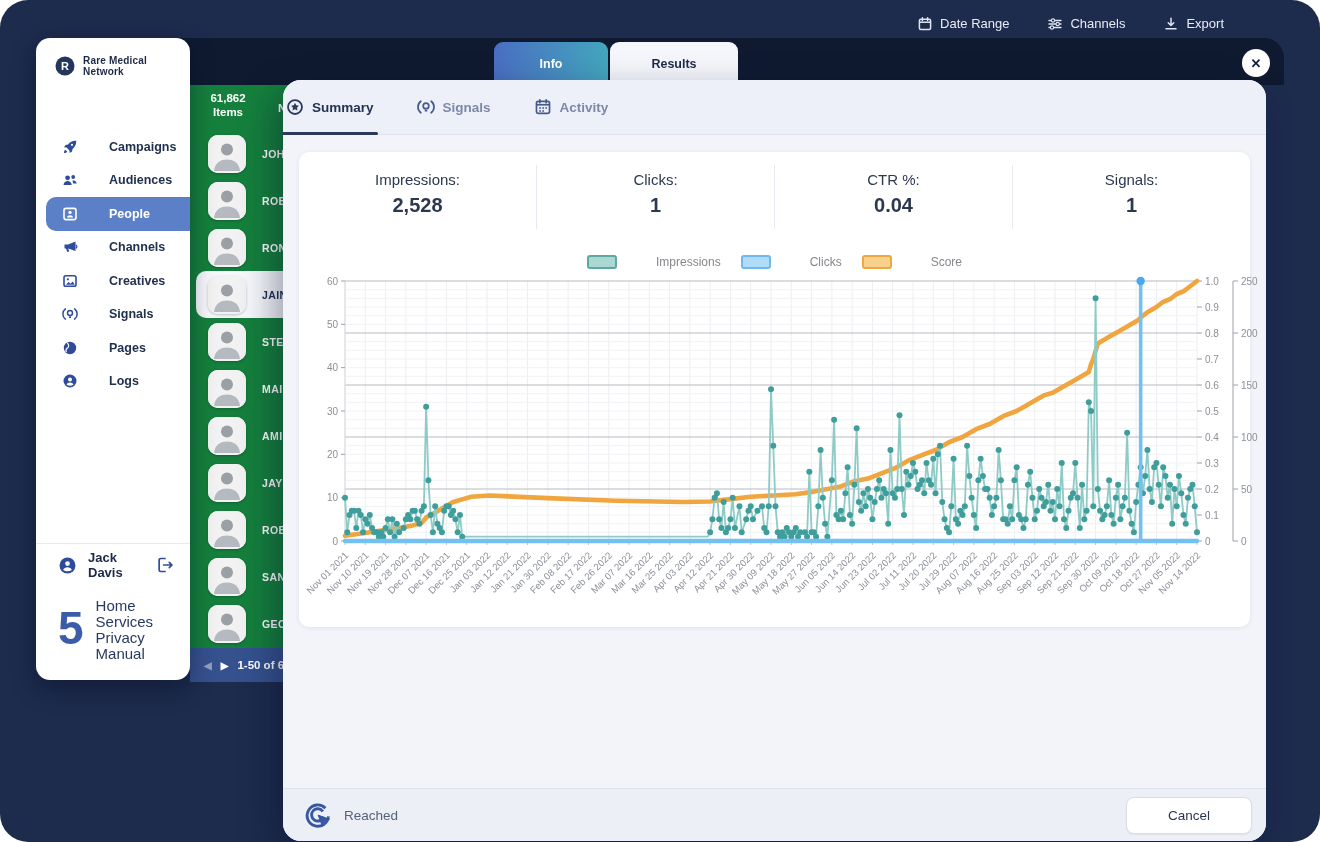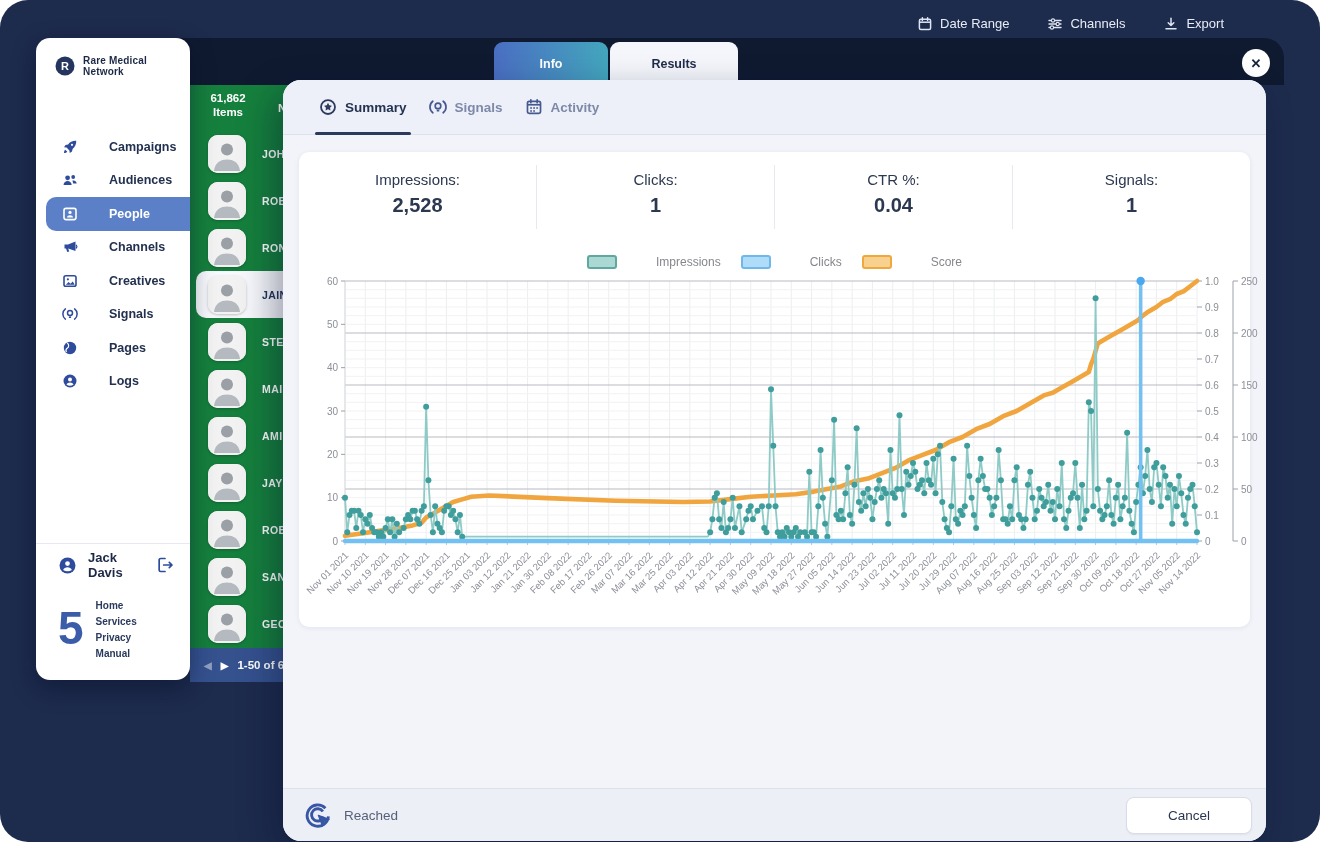--- a/index.html
+++ b/index.html
@@ -28,42 +28,42 @@
   .nav-item.active { margin-left:10px; padding-left:16px; background:#5b80c8; border-radius:10px 0 0 10px; color:#fff; }
   .nav-item.active svg { color:#fff; }
   .side-divider { position:absolute; left:0; right:0; top:505px; border-top:1px solid #e6e9f0; }
   .user-row { position:absolute; top:513px; left:0; right:0; height:28px; display:flex; align-items:center; padding-left:22px; gap:11px; }
   .user-row svg.uicon { width:19px; height:19px; color:#2f4c9c; }
   .user-name { font-size:13px; font-weight:bold; color:#1c2946; flex:1; }
   .logout { width:18px; height:18px; color:#2f4c9c; margin-right:16px; cursor:pointer; }
   .foot { position:absolute; top:560px; left:22px; display:flex; gap:12px; }
   .foot-5 { font-size:46px; font-weight:bold; color:#3b5ca9; line-height:60px; cursor:pointer; }
   .foot-links { display:flex; flex-direction:column; justify-content:center; gap:1px; }
-  .foot-link { font-size:10px; font-weight:700; color:#2a3a5e; line-height:15px; cursor:pointer; }
+  .foot-link { font-size:15px; font-weight:400; color:#2a3a5e; line-height:15px; cursor:pointer; }
 
   
   .people { position:absolute; left:190px; top:85px; width:120px; height:597px; background:#15803d; z-index:2; overflow:hidden; }
   .people-head { position:absolute; top:6px; left:0; right:0; height:38px; color:#fff; }
   .ph-count { position:absolute; left:10px; width:56px; text-align:center; font-size:11.5px; font-weight:bold; line-height:14px; }
   .ph-col { position:absolute; left:72px; top:11px; font-size:11.5px; font-weight:bold;margin-left:16px; }
   .people-rows { position:absolute; top:45px; left:0; right:16px; }
   .person { position:relative; height:47px; display:flex; align-items:center; cursor:pointer; }
   .person .av { position:absolute; left:18px; width:38px; height:38px; border-radius:10px; background:#fff; overflow:hidden; box-shadow:0 1px 3px rgba(0,0,0,.25); }
   .person .nm { position:absolute; left:72px; font-size:10.5px; font-weight:bold; letter-spacing:.4px; color:#fff; white-space:nowrap; }
   .person.sel { background:#f8f9fd; border-radius:10px 0 0 10px; margin-left:6px; }
   .person.sel .av { left:12px; }
   .person.sel .nm { left:66px; color:#25335a; }
   .people-foot { position:absolute; bottom:0; left:0; right:0; height:34px; background:#35528f; display:flex; align-items:center; gap:9px; padding-left:14px; color:#fff; font-size:11.5px; font-weight:bold; }
   .caret { font-size:10px; cursor:pointer; }
   .caret.dim { opacity:.45; }
   .pg-text { white-space:nowrap; }
 
   
   .modal { position:absolute; left:283px; top:80px; width:983px; height:761px; background:#f2f4fa; border-radius:18px; box-shadow:-10px 12px 34px rgba(8,16,45,.38); z-index:10; }
-  .modal-tabs { position:absolute; top:0; left:0; right:0; height:55px; background:#edf0f8; border-radius:18px 18px 0 0; border-bottom:1px solid #dde1ec; display:flex; align-items:center; padding-left:36px; gap:22px; }
+  .modal-tabs { position:absolute; top:0; left:0; right:0; height:55px; background:#edf0f8; border-radius:18px 18px 0 0; border-bottom:1px solid #dde1ec; display:flex; align-items:center; padding-left:3px; gap:43px; }
   .mtab { position:relative; height:55px; display:flex; align-items:center; gap:8px; font-size:13.5px; font-weight:bold; color:#7e89a9; cursor:pointer; }
   .mtab svg { width:18px; height:18px; color:#46598f; }
   .mtab.active { color:#243352; }
   .mtab.active svg { color:#2c3a5c; }
   .mtab.active::after { content:""; position:absolute; left:-4px; right:-4px; bottom:0; height:3px; background:#2c3a5c; border-radius:2px; }
 
   .card { position:absolute; left:16px; top:72px; width:951px; height:475px; background:#fff; border-radius:10px; box-shadow:0 1px 5px rgba(30,40,80,.08); }
   .stats { display:flex; padding-top:13px; }
   .stat { flex:1; text-align:center; padding:6px 0 12px; }
   .stat + .stat { border-left:1px solid #e6e9f0; }

